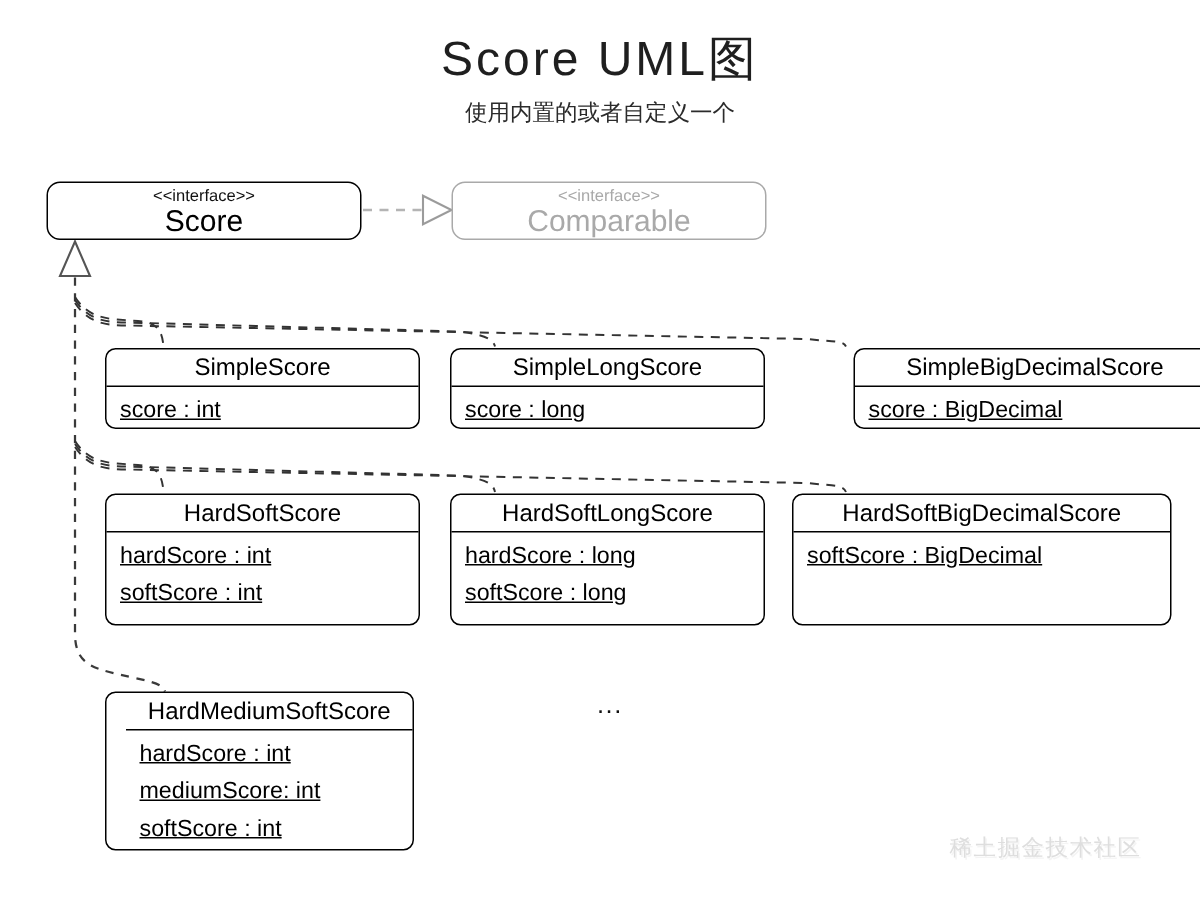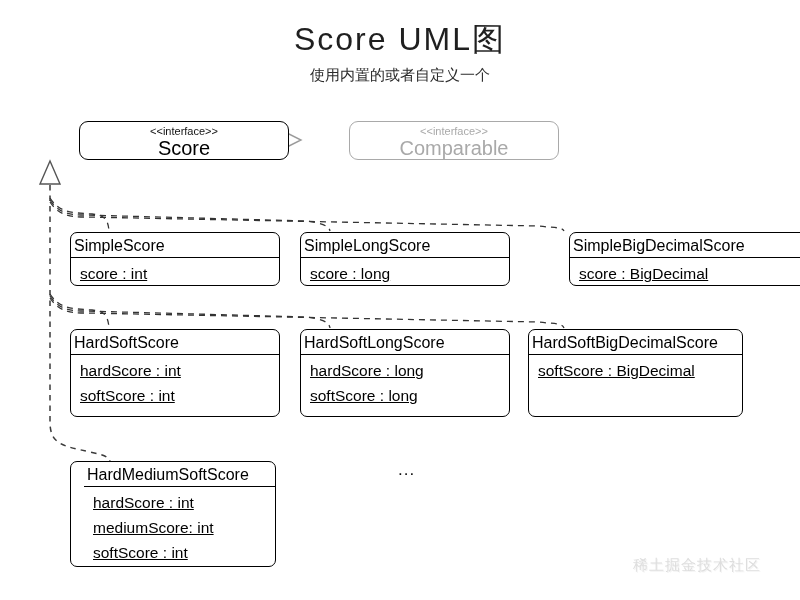--- a/index.html
+++ b/index.html
@@ -14,33 +14,33 @@
     font-size:32px; font-weight:300; color:#1f1f1f; letter-spacing:2px;
     font-family:"Liberation Sans", sans-serif;
   }
   .page-subtitle {
     position:absolute; left:0; top:66px; width:800px; text-align:center;
     font-size:15px; color:#2b2b2b;
   }
 
   .iface {
     position:absolute; width:208px; height:37px; background:#fff;
-    border:1.6px solid #000; border-radius:9px; text-align:center;margin-left:48px;
+    border:1.6px solid #000; border-radius:9px; text-align:center;
   }
   .iface .st { font-size:11px; line-height:13px; margin-top:3px; color:#111; }
   .iface .nm { font-size:20px; line-height:20px; color:#000; }
   .iface.muted { border-color:#a9a9a9; }
   .iface.muted .st, .iface.muted .nm { color:#a9a9a9; }
 
   .uml-class {
     position:absolute; background:#fff; border:1.4px solid #000; border-radius:7px;
     box-sizing:border-box;
   }
   .uml-class .hdr {
-    border-bottom:1.4px solid #000;
+    text-align:center; border-bottom:1.4px solid #000;
     font-size:16px; line-height:19px; padding:3px 3px 2px; color:#000;
     white-space:nowrap; overflow:hidden;
   }
   .uml-class .attrs { padding:3px 9px 2px;text-decoration:underline; }
   .uml-class .attr { font-size:15.5px; line-height:25px; color:#000; white-space:nowrap; }
 
   .ellipsis {
     position:absolute; left:398px; top:460px; font-size:17px; color:#111;
     letter-spacing:1px;
   }
@@ -120,21 +120,21 @@
   </div>
 
   <div class="uml-class" style="left:300px; top:329px; width:210px; height:88px;">
     <div class="hdr">HardSoftLongScore</div>
     <div class="attrs">
       <div class="attr">hardScore : long</div>
       <div class="attr">softScore : long</div>
     </div>
   </div>
 
-  <div class="uml-class" style="left:528px; top:329px; width:215px; height:88px;">
+  <div class="uml-class" style="left:528px; top:329px; width:253px; height:88px;">
     <div class="hdr">HardSoftBigDecimalScore</div>
     <div class="attrs">
       <div class="attr">softScore : BigDecimal</div>
     </div>
   </div>
 
   <div class="uml-class" style="left:70px; top:461px; width:206px; height:106px;padding-left:13px;">
     <div class="hdr">HardMediumSoftScore</div>
     <div class="attrs">
       <div class="attr">hardScore : int</div>

